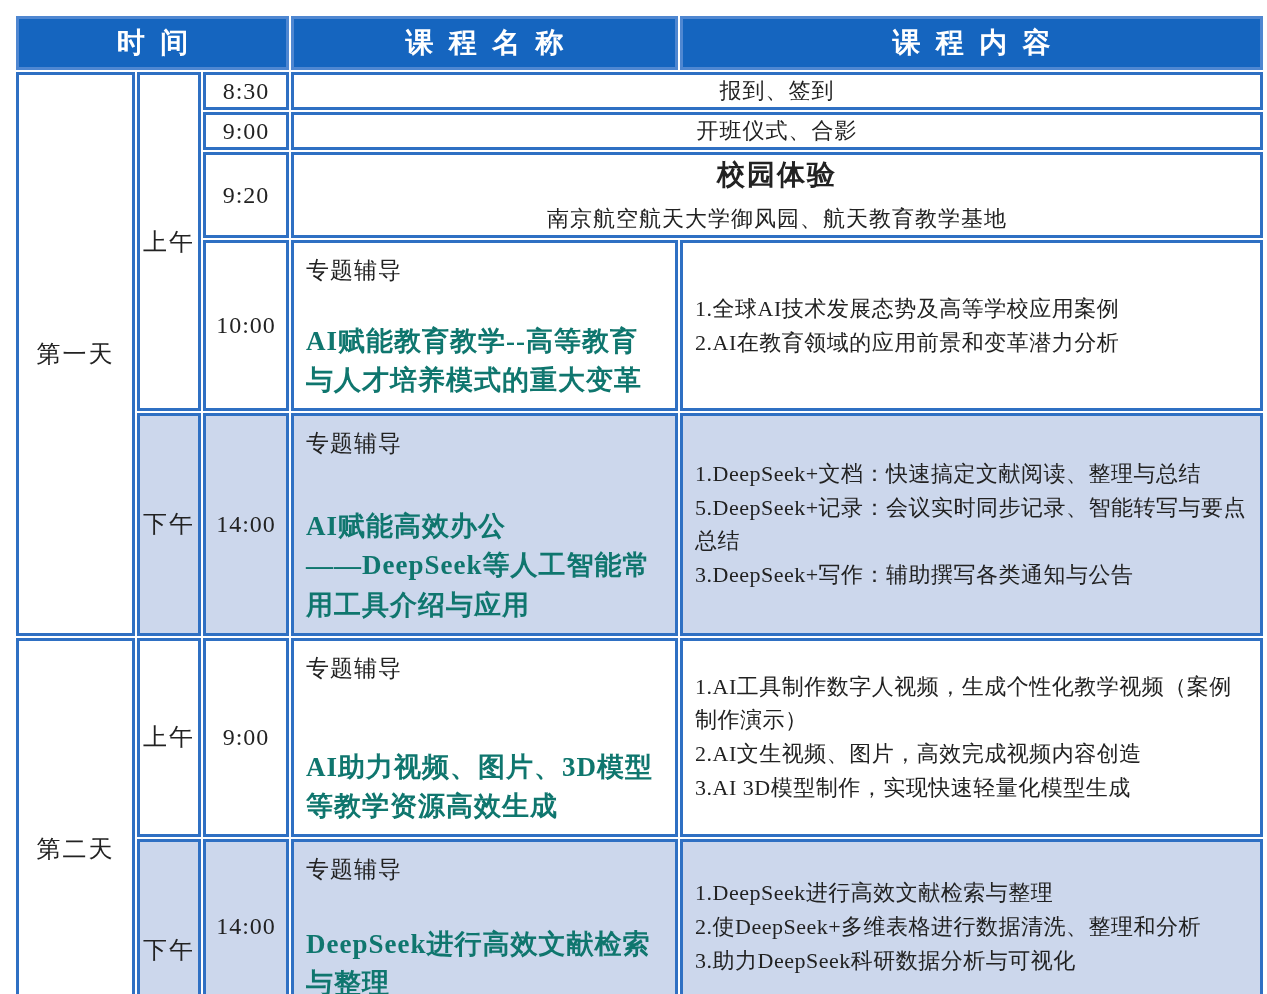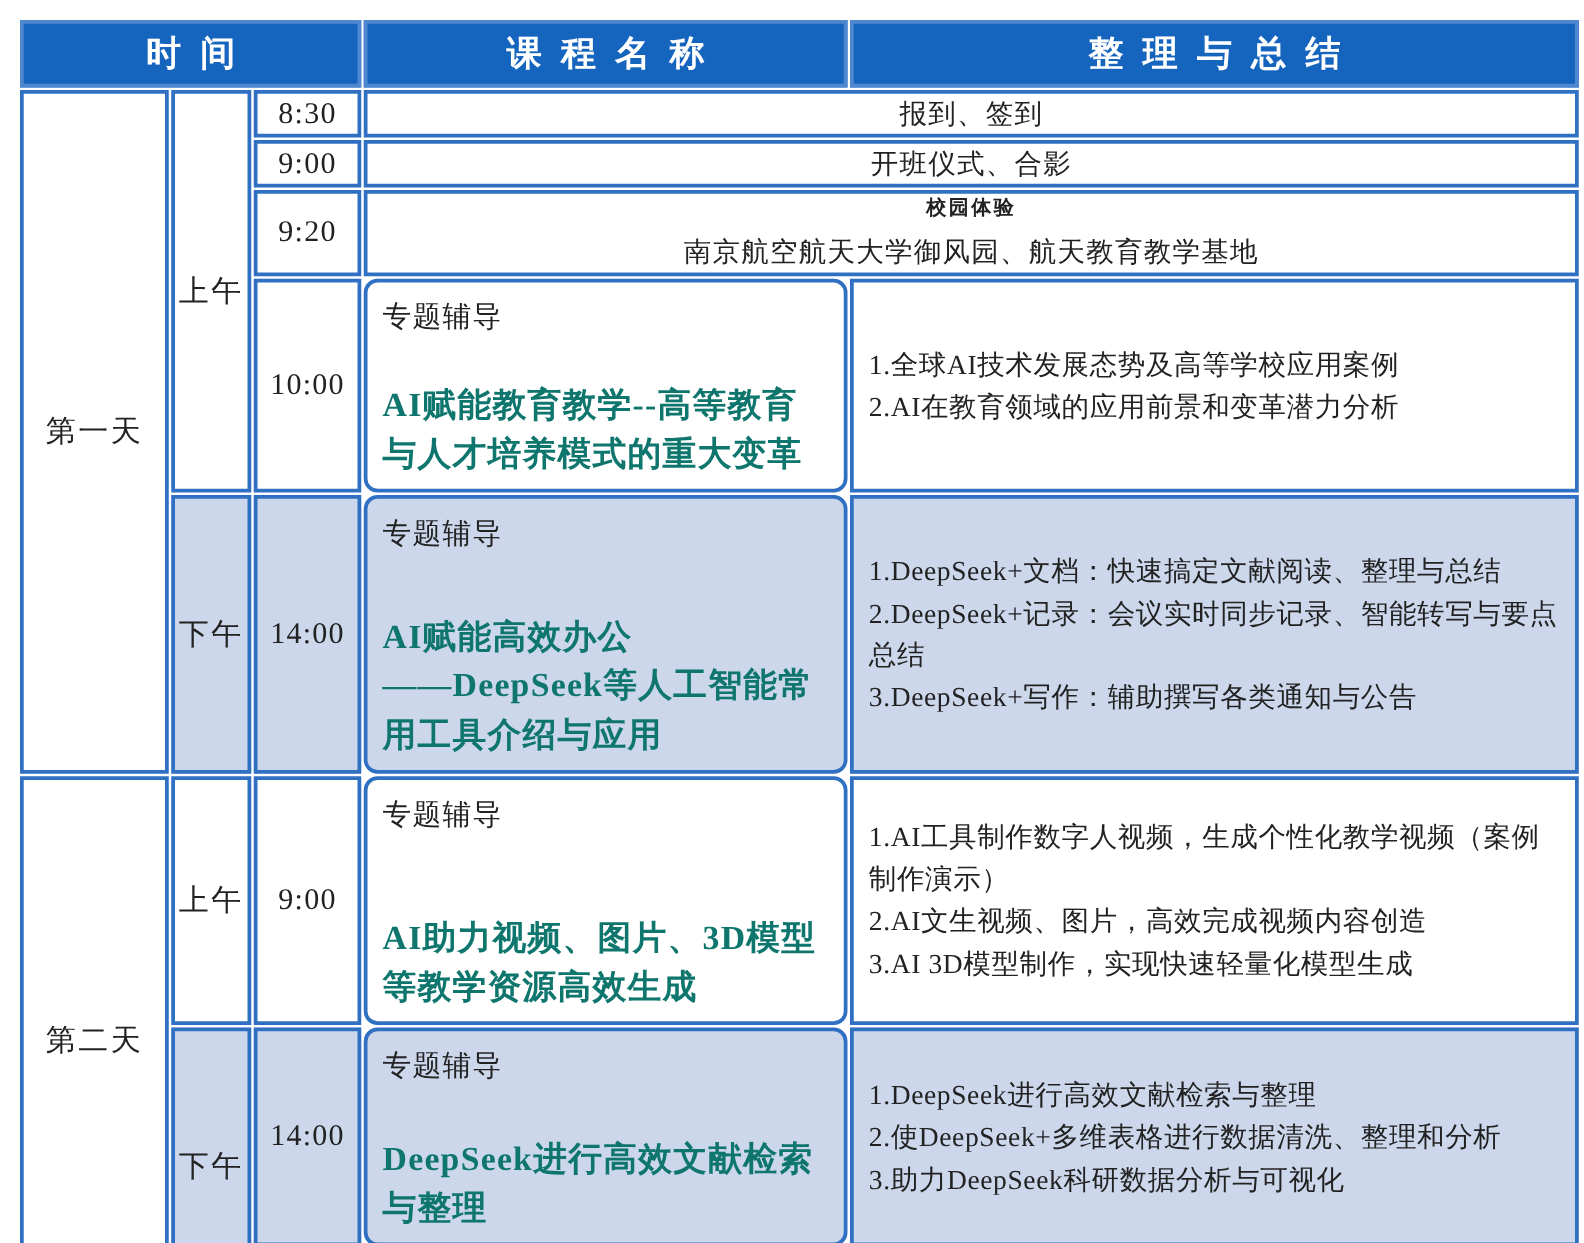--- a/index.html
+++ b/index.html
@@ -51,28 +51,27 @@
     letter-spacing: 2px;
   }
   .time { letter-spacing: 1px; }
 
   .event {
     text-align: center;
     vertical-align: middle;
     font-size: 22px;
     letter-spacing: 1px;
   }
-  .event-title { font-weight: bold; font-size: 16px; margin-bottom: 10px; letter-spacing: 2px; }
+  .event-title { font-weight: bold; font-size: 28px; margin-bottom: 10px; letter-spacing: 2px; }
   .event-desc  { font-size: 22px; letter-spacing: 1px; }
   .closing { font-weight: bold; font-size: 27px; letter-spacing: 6px; text-indent: 6px; }
 
   .course {
     vertical-align: top;
     padding: 12px 10px 8px 12px;
-    border-radius: 11px;
   }
   .course-tag { font-size: 23px; letter-spacing: 1px; }
   .course-title {
     font-weight: bold;
     font-size: 27px;
     line-height: 1.45;
     letter-spacing: 1px;
     color: #0f766e;
   }
   .mt-a { margin-top: 36px; }
@@ -113,21 +112,21 @@
     </colgroup>
     <thead>
       <tr class="r-head">
         <th colspan="3">
           <span>时间</span>
         </th>
         <th>
           <span>课程名称</span>
         </th>
         <th>
-          <span>整理与总结</span>
+          <span>课程内容</span>
         </th>
       </tr>
     </thead>
     <tbody>
 
       <tr class="r-0830">
         <td class="day" rowspan="5">第一天</td>
         <td class="period" rowspan="4">上午</td>
         <td class="time">8:30</td>
         <td class="event" colspan="2">报到、签到</td>
@@ -163,21 +162,21 @@
         <td class="time hl">14:00</td>
         <td class="course hl">
           <div class="course-tag">专题辅导</div>
           <div class="course-title mt-b">
             <div>AI赋能高效办公</div>
             <div>——DeepSeek等人工智能常用工具介绍与应用</div>
           </div>
         </td>
         <td class="content hl">
           <div class="line">1.DeepSeek+文档：快速搞定文献阅读、整理与总结</div>
-          <div class="line">2.DeepSeek+记录：会议实时同步记录、智能转写与要点总结</div>
+          <div class="line">5.DeepSeek+记录：会议实时同步记录、智能转写与要点总结</div>
           <div class="line">3.DeepSeek+写作：辅助撰写各类通知与公告</div>
         </td>
       </tr>
 
       <tr class="r-0900b">
         <td class="day" rowspan="3">第二天</td>
         <td class="period">上午</td>
         <td class="time">9:00</td>
         <td class="course">
           <div class="course-tag">专题辅导</div>

